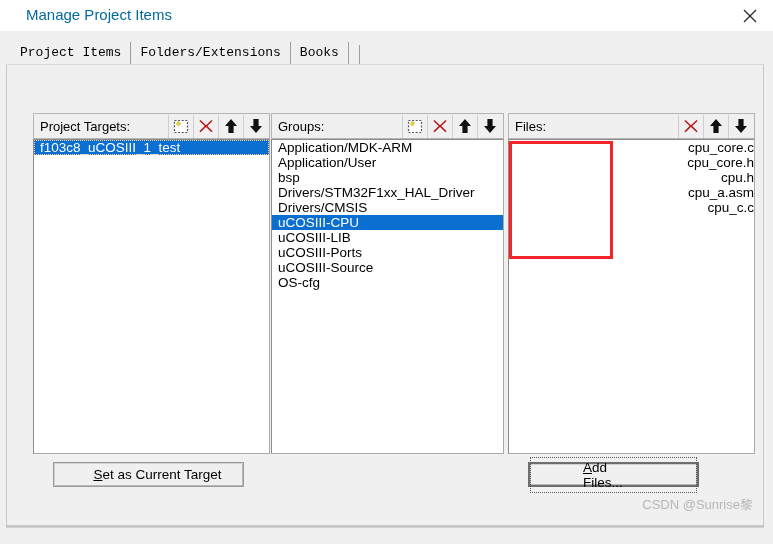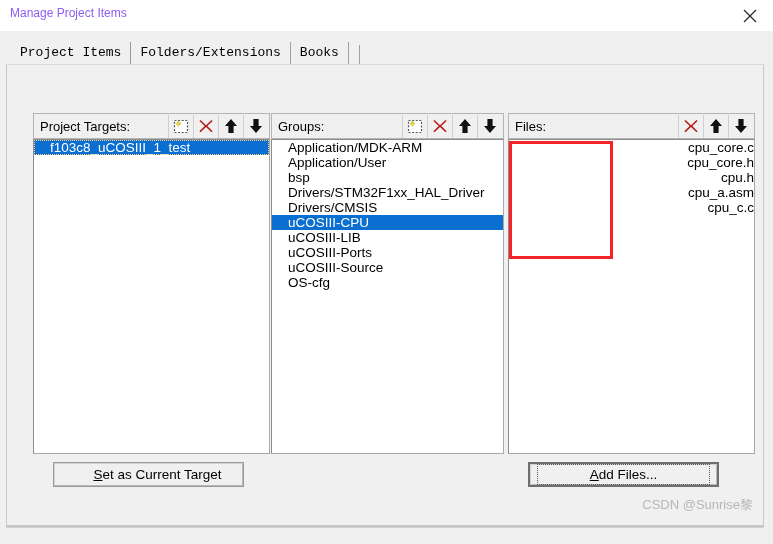--- a/index.html
+++ b/index.html
@@ -17,23 +17,23 @@
 
   
   #titlebar {
     position: absolute;
     left: 0; top: 0;
     width: 773px; height: 31px;
     background: #ffffff;
   }
   #title-text {
     position: absolute;
-    left: 10px; top: 6px;
-    font-size: 12px;
-    color: #8b5cf6;
+    left: 26px; top: 6px;
+    font-size: 15px;
+    color: #0369a1;
     font-family: "Liberation Sans", sans-serif;
     white-space: nowrap;
   }
   #close-btn {
     position: absolute;
     right: 0; top: 0;
     width: 46px; height: 31px;
     display: flex;
     align-items: center;
     justify-content: center;
@@ -137,21 +137,21 @@
     border-left-color: #8c8c8c;
     background: #ffffff;
     box-sizing: border-box;
     overflow: hidden;
     position: relative;
   }
   .listitem {
     font-size: 13.5px;
     line-height: 15px;
     height: 15px;
-    padding-left: 16px;
+    padding-left: 6px;
     color: #000;
     white-space: nowrap;
     font-family: "Liberation Sans", sans-serif;
     cursor: default;
   }
   .listitem.selected {
     background: #0a6fd1;
     color: #ffffff;
     outline: 1px dotted #ffd27f;
     outline-offset: -1px;
@@ -356,17 +356,17 @@
     <div class="listitem">cpu_c.c</div>
   </div>
 </div>
 
 <div id="red-box"></div>
 
 <div class="dlgbtn" style="left:53px; top:462px; width:191px; height:25px;padding-left:18px;">
   <span class="btnlabel"><span class="mnem">S</span><span>et as Current Target</span></span>
 </div>
 
-<div class="dlgbtn focused" style="left:528px; top:462px; width:191px; height:25px;">
+<div class="dlgbtn focused" style="left:528px; top:462px; width:171px; height:25px;">
   <span class="btnlabel"><span class="mnem">A</span><span>dd Files...</span></span>
 </div>
 
 <div id="watermark">CSDN @Sunrise黎</div>
 
 </body></html>

